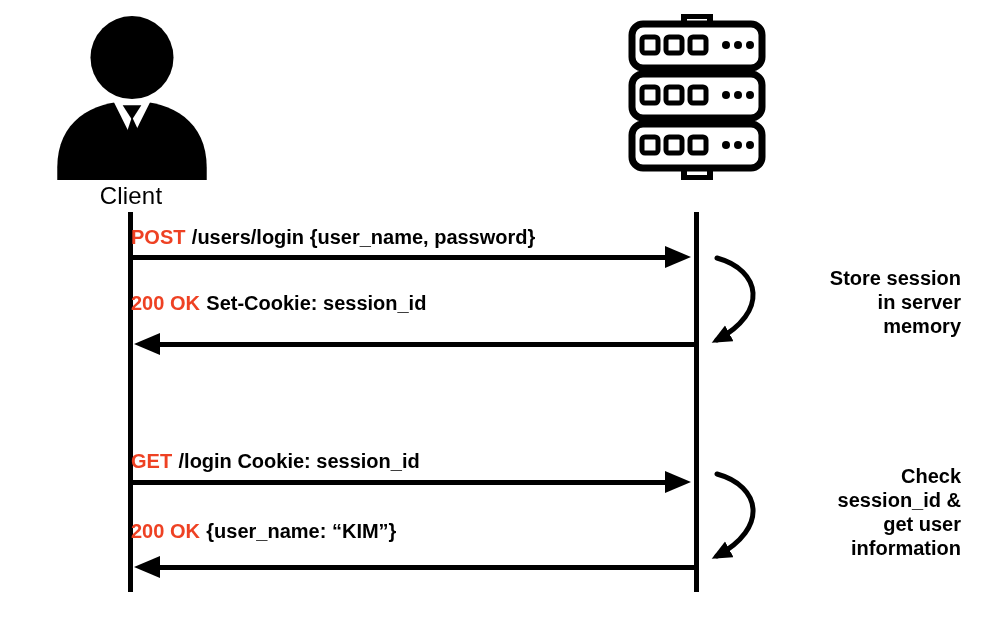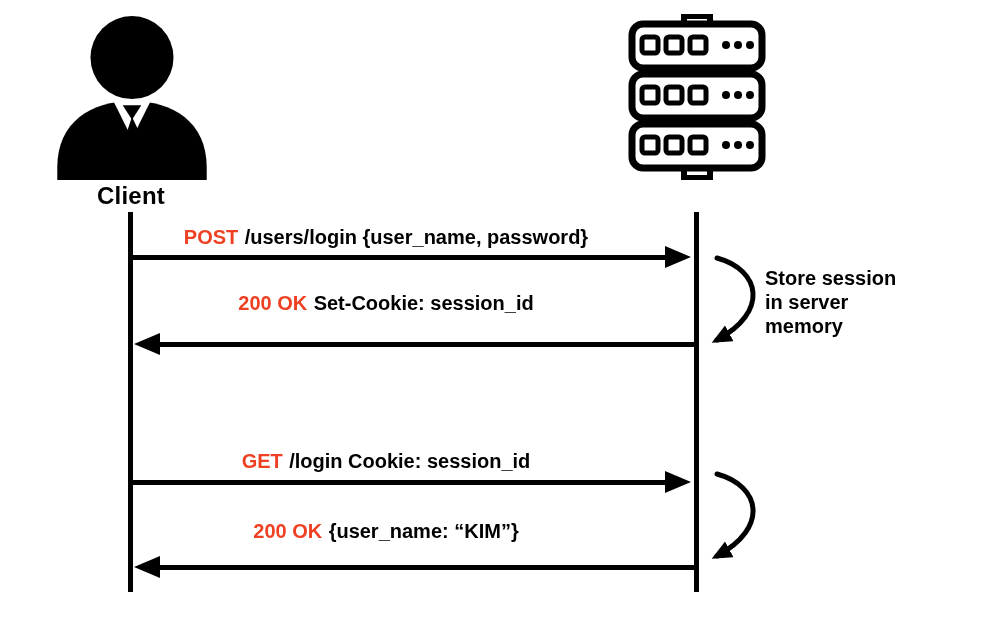--- a/index.html
+++ b/index.html
@@ -11,38 +11,38 @@
     font-family: "Liberation Sans", sans-serif;
     color: #000;
     overflow: hidden;
   }
   .abs { position: absolute; }
 
   
   .client-icon { left: 54px; top: 16px; width: 156px; height: 164px; }
   .server-icon { left: 628px; top: 14px; width: 138px; height: 166px; }
   .actor-label {
-    font-weight: bold;
+    font-weight: normal;
     font-size: 24px;
     text-align: center;
     letter-spacing: 0.2px;
   }
   .client-label { left: 71px; top: 182px; width: 120px; }
   .server-label { left: 637px; top: 182px; width: 120px; }
 
   
   .lifeline { width: 5px; background: #000; top: 212px; height: 380px; }
   .lifeline-client { left: 128px; }
   .lifeline-server { left: 694px; }
 
   
   .msg-label {
     left: 131px;
     width: 510px;
-    text-align: center;
+    text-align: left;
     font-weight: bold;
     font-size: 20px;
     white-space: nowrap;
   }
   .msg-method { color: var(--accent, #EE4123); }
   .msg-rest { margin-left: 0.32em; }
   .msg-line { height: 5px; background: #000; }
   .head-right {
     width: 0; height: 0;
     border-left: 26px solid #000;
@@ -56,23 +56,23 @@
     border-bottom: 11px solid transparent;
   }
 
   
   .loop-svg { width: 82px; height: 100px; }
   .loop1 { left: 703px; top: 252px; }
   .loop2 { left: 703px; top: 468px; }
 
   
   .annotation {
-    left: 765px;
+    left: 796px;
     width: 165px;
-    text-align: left;
+    text-align: right;
     font-weight: bold;
     font-size: 20px;
     line-height: 24px;
     white-space: pre-line;
   }
   .ann1 { top: 266px; }
   .ann2 { top: 464px; }
 </style>
 </head>
 <body>
@@ -172,14 +172,18 @@
 memory</div>
 
   <svg class="abs loop-svg loop2" viewBox="0 0 82 100" xmlns="http://www.w3.org/2000/svg">
     <defs>
       <marker id="ah2" markerWidth="22" markerHeight="20" refX="14" refY="9" orient="auto" markerUnits="userSpaceOnUse">
         <path d="M0,0 L20,9 L0,18 Z" fill="#000"></path>
       </marker>
     </defs>
     <path d="M14,6 C58,18 66,60 14,88" fill="none" stroke="#000" stroke-width="5" stroke-linecap="round" marker-end="url(#ah2)"></path>
   </svg>
+  <div class="abs annotation ann2">Check
+session_id &amp;
+get user
+information</div>
 
 </div>
 
 </body></html>

